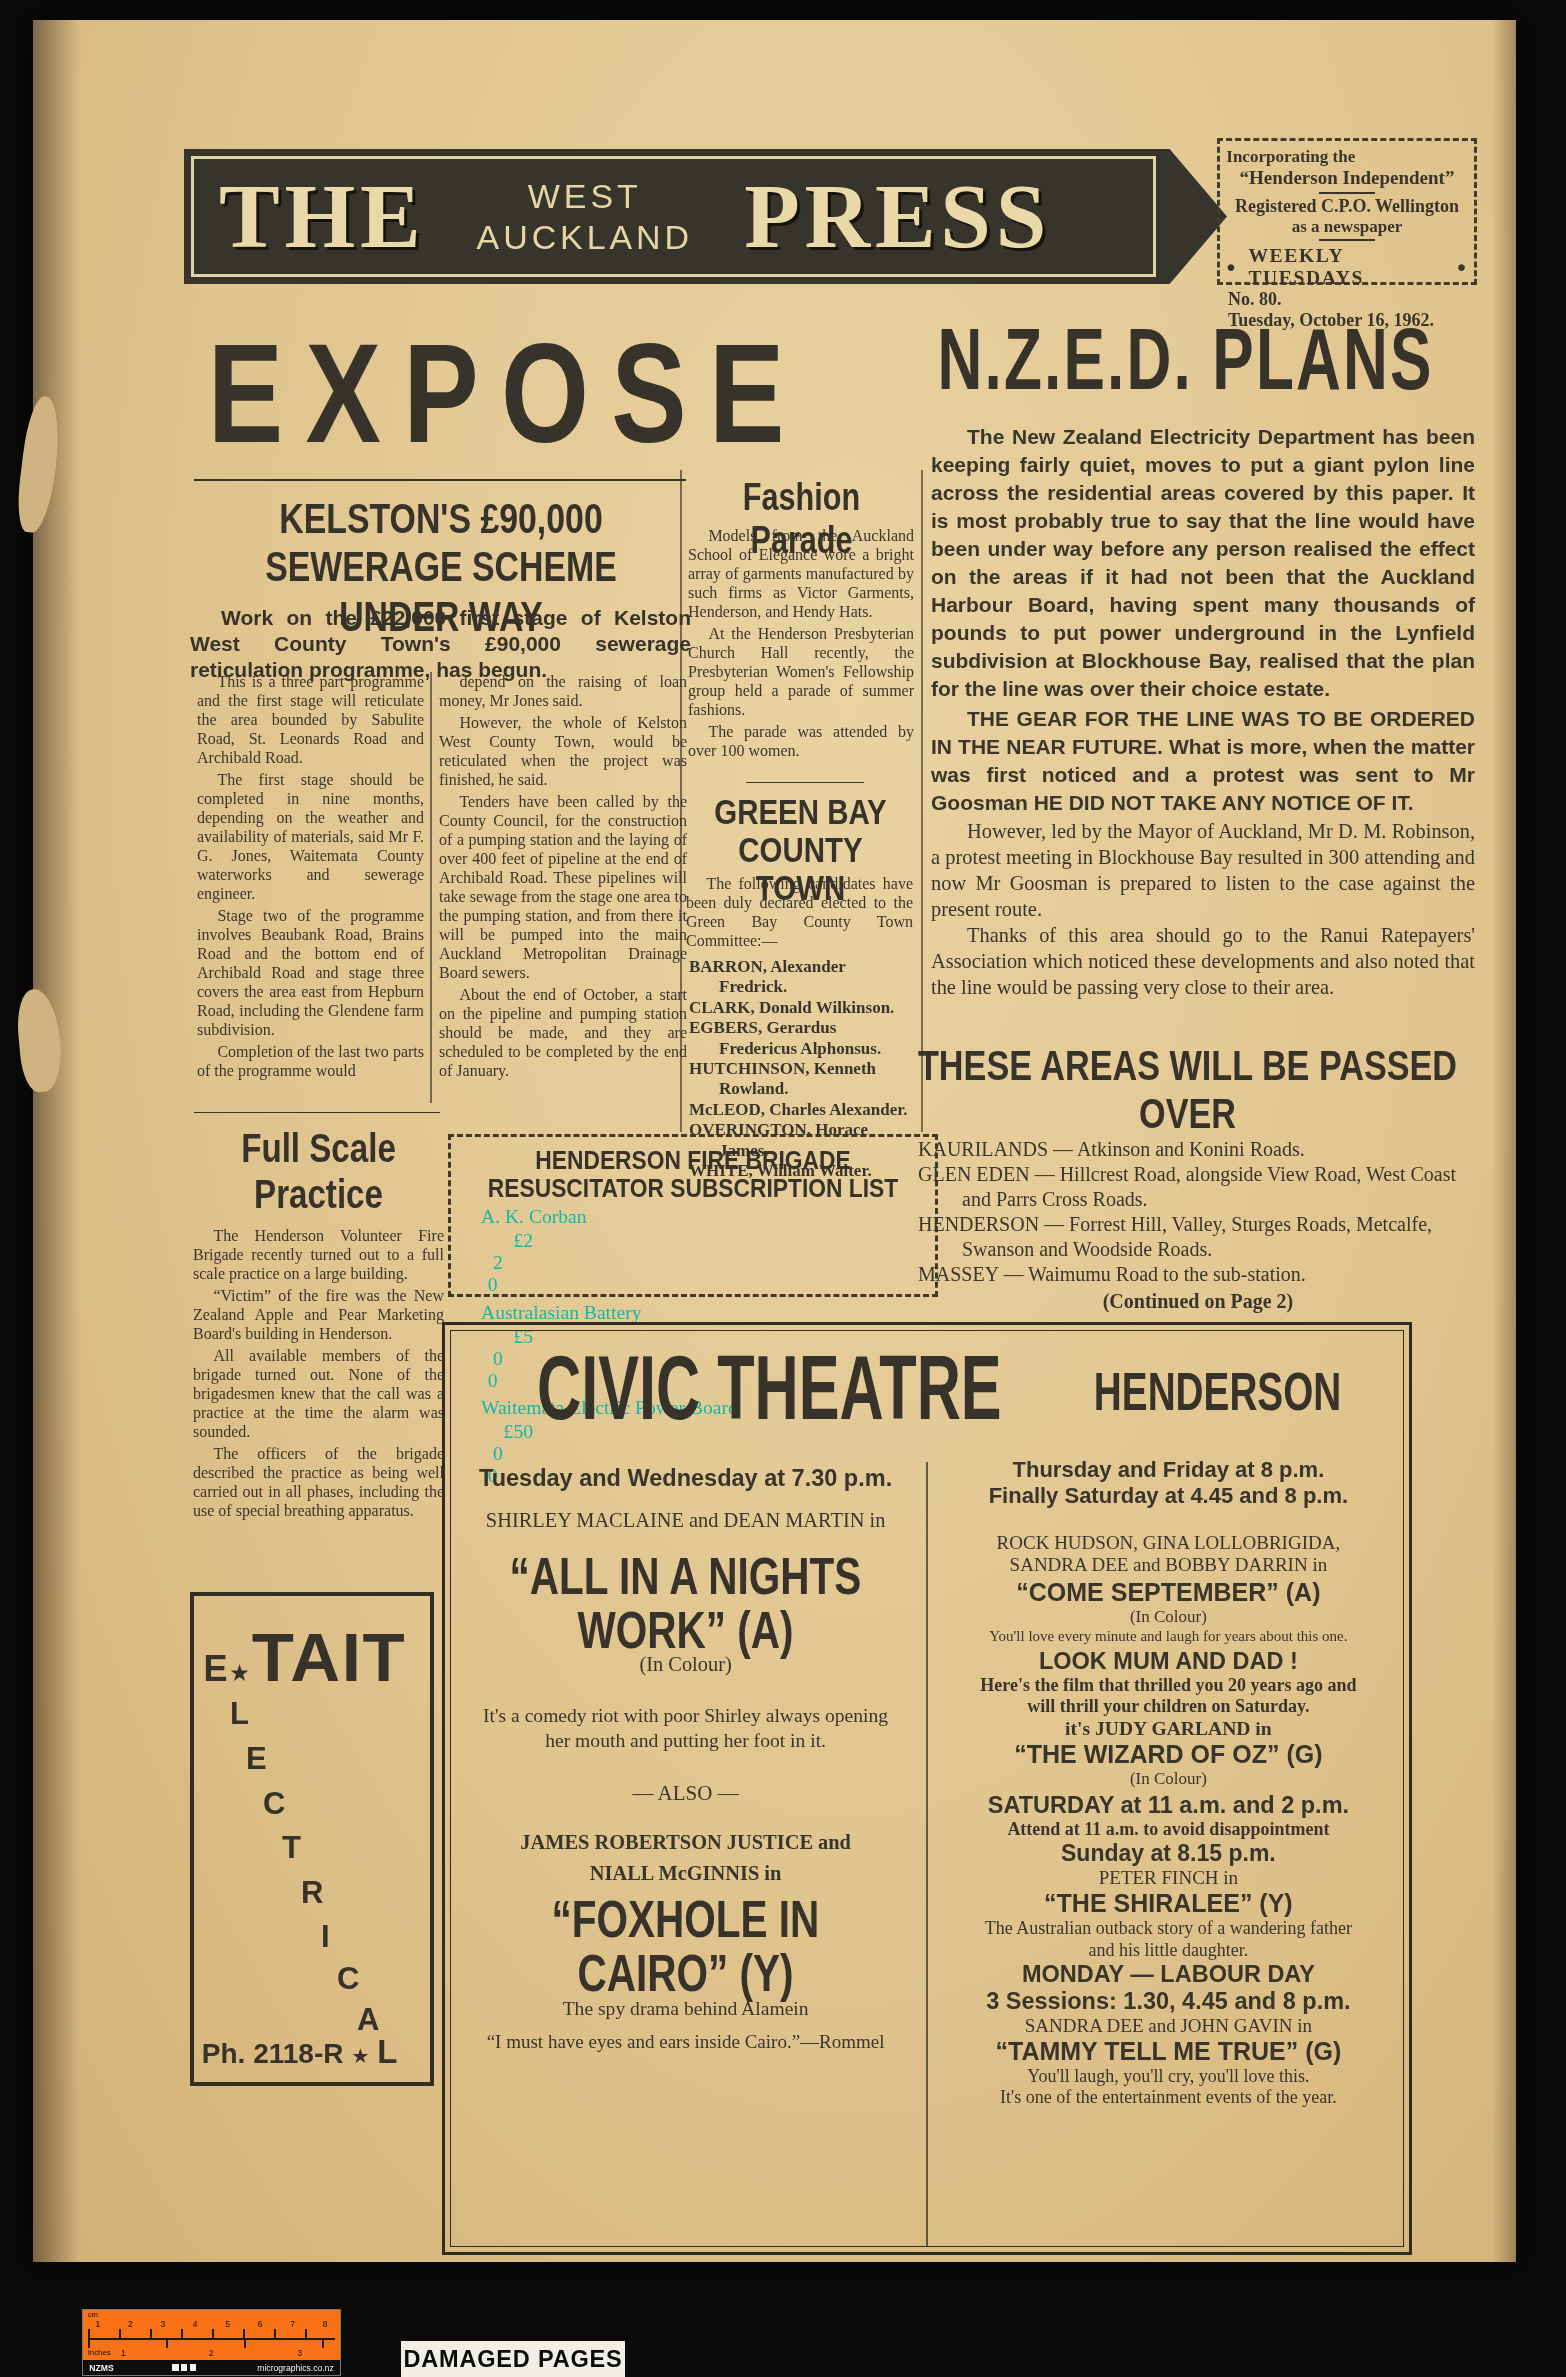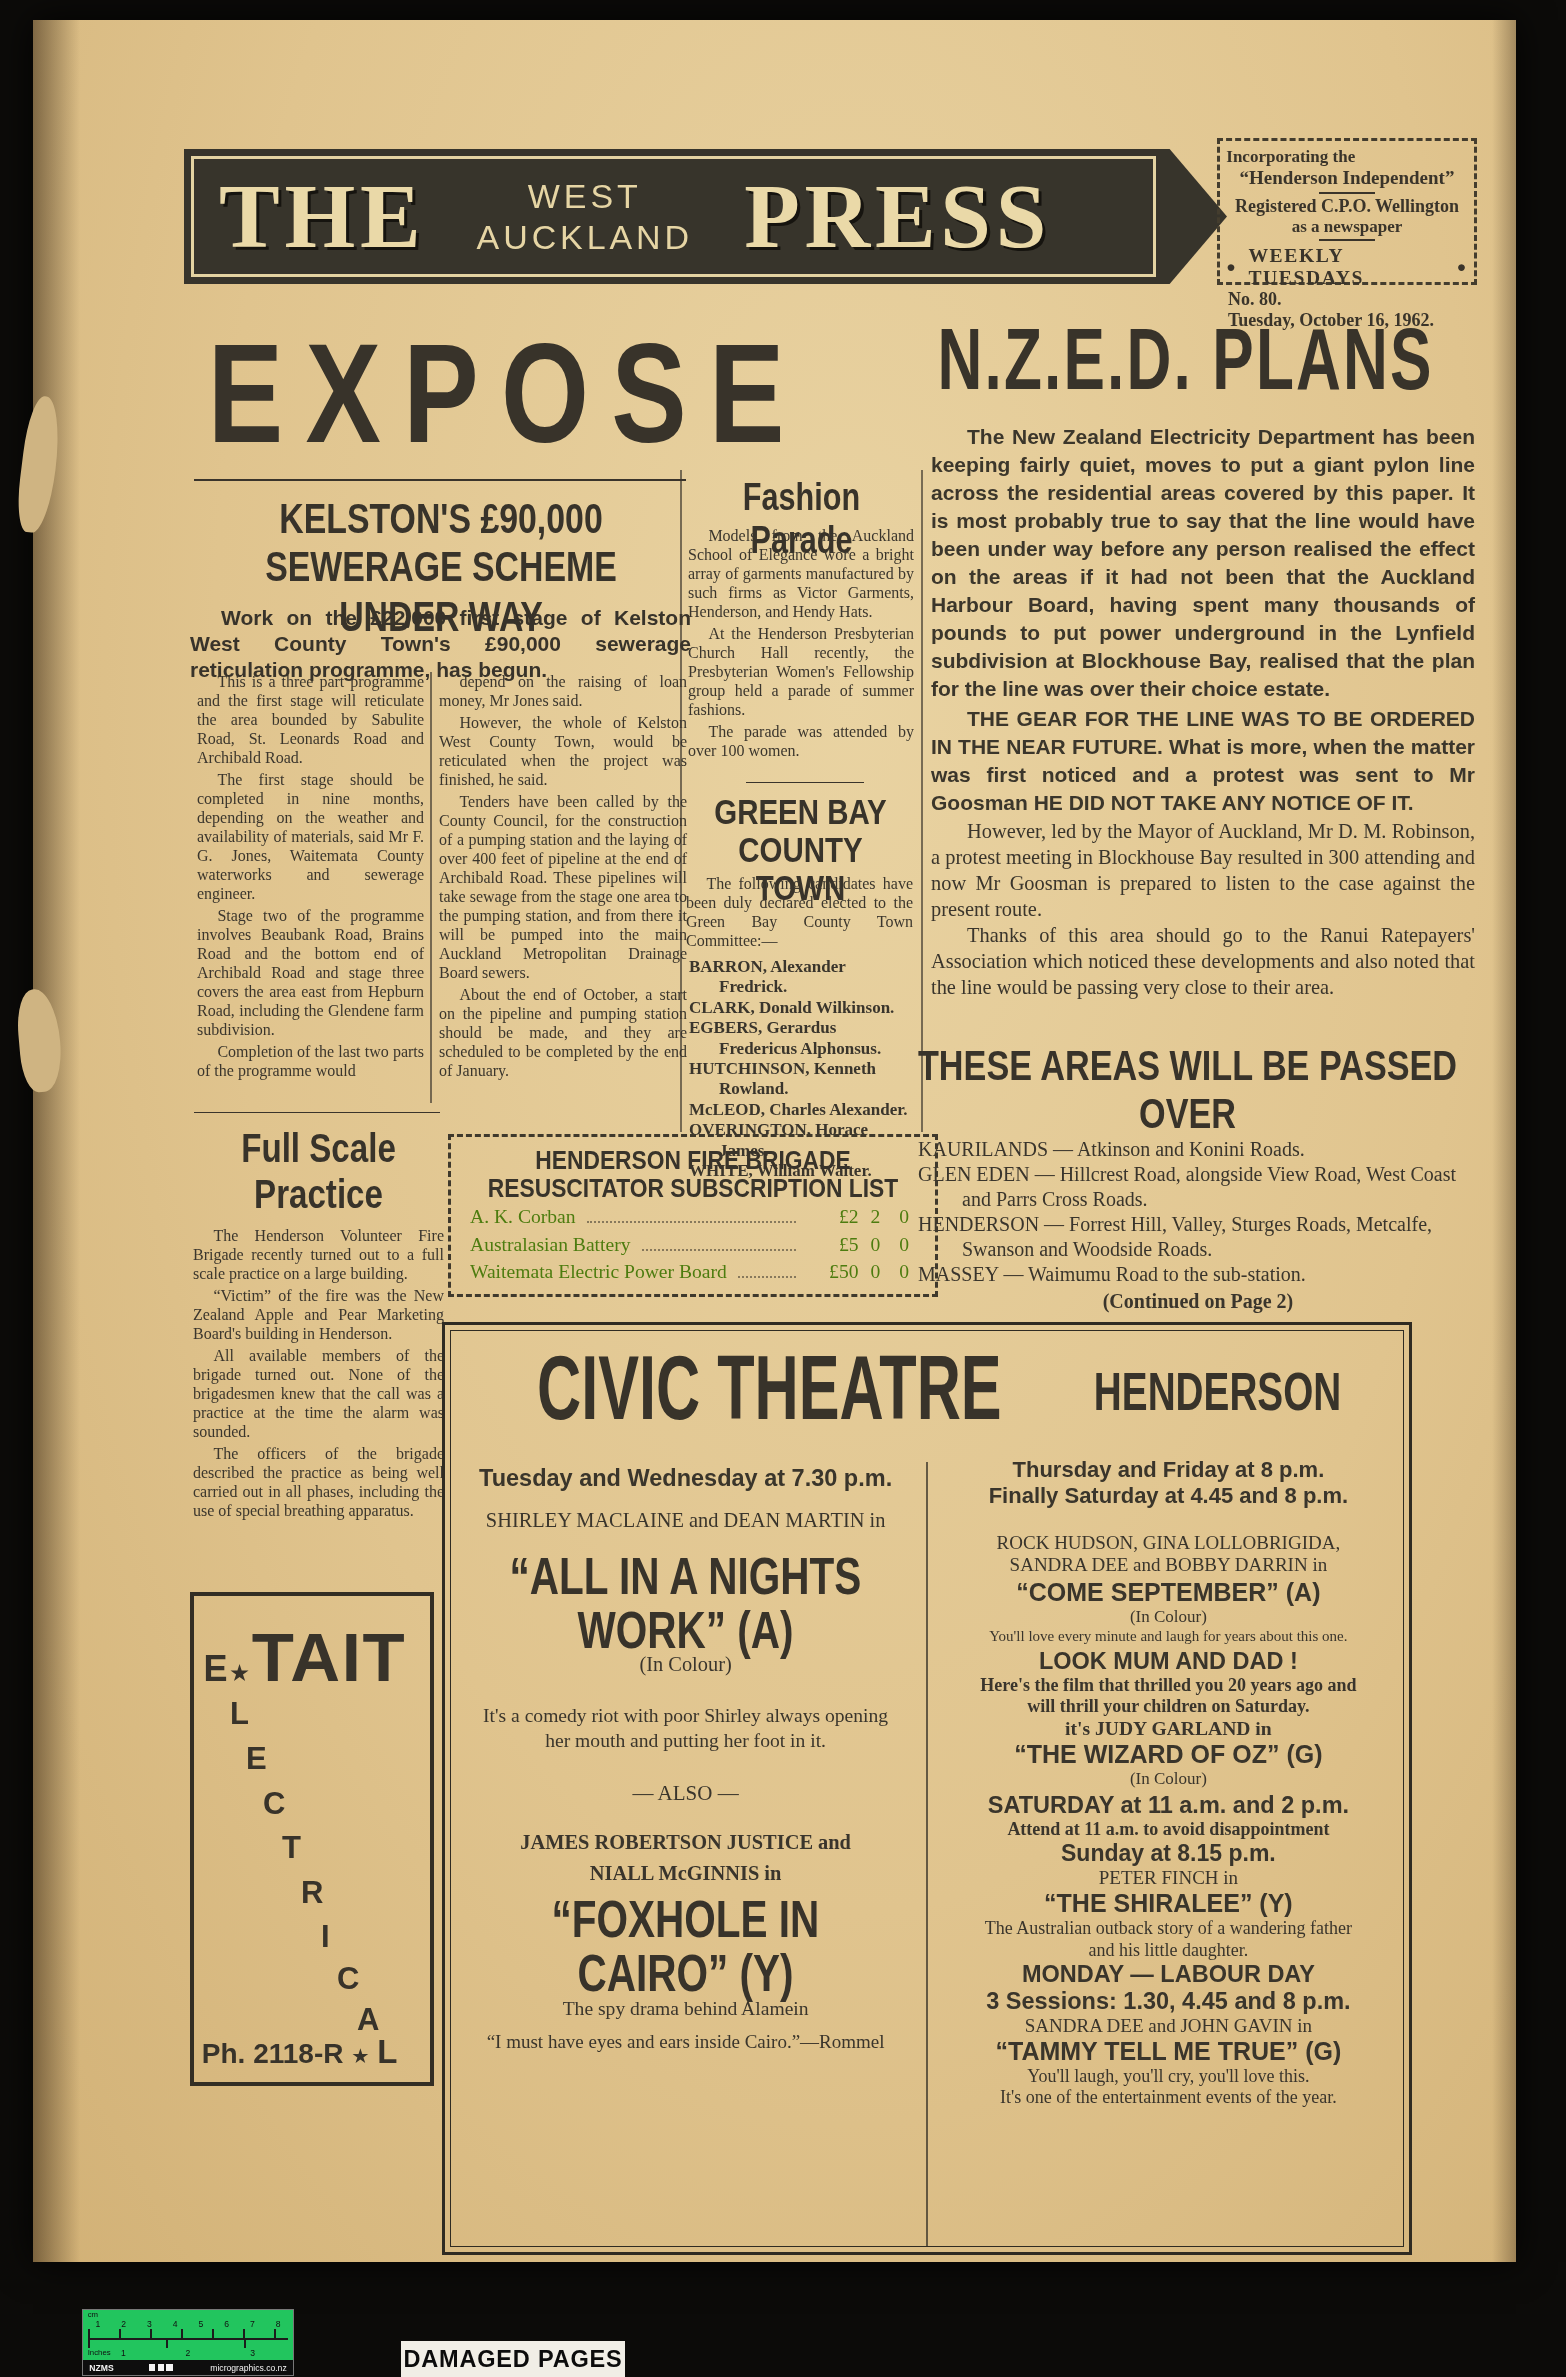--- a/index.html
+++ b/index.html
@@ -52,42 +52,42 @@
   .nz-s{font-size:20.4px;line-height:26px;color:#3a352c;text-indent:36px;margin:0;}
   .col-p{font-size:16px;line-height:19px;color:#3b362d;text-indent:20.4px;margin:0 0 3.1px;}
   .head-med span{font-size:36px;line-height:1.12;}
   .head-sm span{font-size:31px;line-height:1.1;}
   .rule-h{border-top:2.4px solid #3a342b;}
   .rule-v{width:1.6px;background:rgba(58,52,43,.65);}
   .hang{padding-left:44px;text-indent:-44px;}
   
   #firebox{left:448px;top:1134px;width:490px;height:163px;border:3.1px dashed #3f392c;box-sizing:border-box;
            padding:7.8px 19px 4.7px;display:flex;flex-direction:column;}
-  .fb-row{display:flex;align-items:baseline;font-size:19.6px;color:#4d7c0f;margin-top:5.5px;}
+  .fb-row{display:flex;align-items:baseline;font-size:19.6px;color:#14b8a6;margin-top:5.5px;flex-direction:column;}
   .fb-dots{flex:1;border-bottom:2.4px dotted rgba(58,53,44,.55);margin:0 11px;height:11.8px;}
   .fb-p{width:52px;text-align:right;} .fb-s{width:34px;text-align:center;} .fb-d{width:23.5px;text-align:center;}
   
   #civic{left:442px;top:1322px;width:970px;height:933px;border:3.9px solid #2f2b22;box-sizing:border-box;}
   #civic-inner{position:absolute;inset:4.7px;border:1.6px solid #2f2b22;}
   #civic-head{position:absolute;left:0;top:11px;width:100%;display:flex;justify-content:center;
               align-items:baseline;gap:35px;}
   #civic-title span{font-size:72px;transform:scale(.85,1.25);}
   #civic-loc span{font-size:44px;transform:scale(.88,1.2);}
   #civic-cols{position:absolute;left:0;top:132px;bottom:6.3px;width:100%;display:flex;}
   .cv-col{flex:1;display:flex;flex-direction:column;align-items:center;padding:7.8px 14px 0;}
   #civic-div{width:1.6px;background:rgba(47,43,34,.7);margin-top:4.7px;}
   .cv-g{font-family:"Liberation Sans",sans-serif;font-weight:bold;color:#3a352b;}
   .cv-film span{font-size:45px;line-height:1.05;transform:scale(.9,1.15);}
   .cv-film{margin:4.7px 0 1.6px;text-align:center;}
   
   #tait{left:190px;top:1592px;width:244px;height:494px;border:4.7px solid #332e24;box-sizing:border-box;}
   .tait-letter{position:absolute;font-family:"Liberation Sans",sans-serif;font-weight:bold;
                color:#38332a;font-size:31px;}
   
-  #ruler{left:82px;top:2309px;width:212px;height:67px;background:#22c55e;box-sizing:border-box;
+  #ruler{left:82px;top:2309px;width:259px;height:67px;background:#f97316;box-sizing:border-box;
          border:0.8px solid #777;display:flex;flex-direction:column;font-family:"Liberation Sans",sans-serif;}
   .tickband{height:9.4px;margin:0 4.7px;background:repeating-linear-gradient(90deg,#1c1c1c 0 1.6px,transparent 1.6px 31px);
             border-bottom:1.6px solid #1c1c1c;}
   .tickband2{height:7.8px;margin:0 4.7px;background:repeating-linear-gradient(90deg,#1c1c1c 0 1.6px,transparent 1.6px 78px);
             border-top:1.6px solid #1c1c1c;}
   .numrow{display:flex;justify-content:space-between;padding:0 12.5px;font-size:8.6px;color:#111;}
   .rlabel{font-size:7.8px;color:#111;padding-left:4.7px;}
   #nzms{margin-top:auto;background:#0e0e0e;color:#f3f3f3;display:flex;align-items:center;
         justify-content:space-between;padding:2.4px 6.3px;font-size:8.6px;}
   #nzms .sq{display:inline-block;width:6.3px;height:6.3px;background:#f3f3f3;margin-right:2.4px;}

